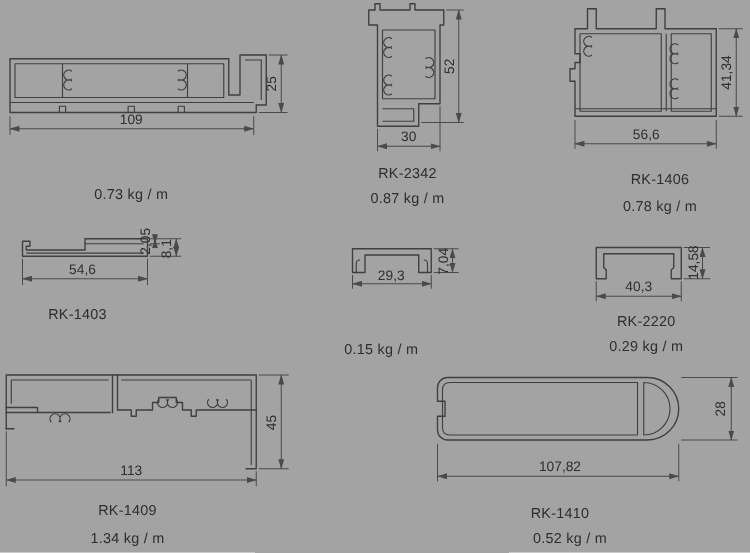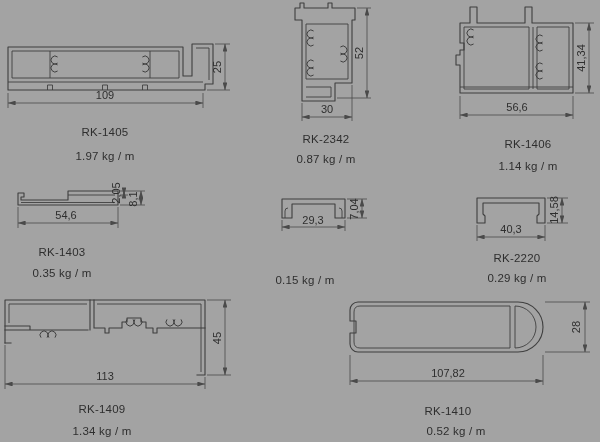--- a/index.html
+++ b/index.html
@@ -34,22 +34,21 @@
     <path class="pi" d="M10,15 H177 V42 H10 Z M6,46 H201 M48,15 V42 M148,15 V42 M194,12 H207 V44"></path>
     <path class="pi" d="M45.5,54 V49 H50.5 V54 M100.5,54 V49 H105.5 V54 M140.5,54 V49 H145.5 V54"></path>
     <use href="#boss" class="bs" transform="translate(53,28)"></use>
     <use href="#boss" class="bs" transform="translate(143,28) rotate(180)"></use>
     <path class="d" d="M6,57 V72 M201,57 V72 M213,8 H228 M205,54 H228"></path>
     <line class="d" x1="6" y1="67" x2="201" y2="67" marker-start="url(#arw)" marker-end="url(#arw)"></line>
     <line class="d" x1="223" y1="8" x2="223" y2="54" marker-start="url(#arw)" marker-end="url(#arw)"></line>
     <text class="dim" x="103" y="63" text-anchor="middle">109</text>
     <text class="dim" transform="translate(219,31) rotate(-90)" text-anchor="middle">25</text>
   </svg>
-  <div class="lbl" style="left:45px;top:126px;width:120px">RK-1405</div>
-  <div class="lbl" style="left:45px;top:150px;width:120px">1.97 kg / m</div>
+  <div class="lbl" style="left:45px;top:150px;width:120px">0.73 kg / m</div>
 
   <svg class="draw" style="left:283px;top:2px" width="100" height="124" viewBox="0 0 100 124">
     <path class="p" d="M12,18 V6 H17 V1 H21 V6 H45 V1 H49 V6 H72 V18 H69 V81 H52 V99 H19 V18 Z"></path>
     <path class="pi" d="M23,22 H65 V77 H23 Z M23,85 H48 V95 H23"></path>
     <use href="#boss" class="bs" transform="translate(28,36)"></use>
     <use href="#boss" class="bs" transform="translate(28,66)"></use>
     <use href="#boss" class="bs" transform="translate(60,52) rotate(180)"></use>
     <path class="d" d="M19,101 V119 M69,83 V119 M74,6 H88 M54,96 H88"></path>
     <line class="d" x1="19" y1="115" x2="69" y2="115" marker-start="url(#arw)" marker-end="url(#arw)"></line>
     <line class="d" x1="84" y1="6" x2="84" y2="96" marker-start="url(#arw)" marker-end="url(#arw)"></line>
@@ -65,35 +64,34 @@
     <use href="#boss" class="bs" transform="translate(16,32)"></use>
     <use href="#boss" class="bs" transform="translate(85,38)"></use>
     <use href="#boss" class="bs" transform="translate(85,66)"></use>
     <path class="d" d="M5,91 V114 M118,91 V114 M120,18 H139 M120,88 H139"></path>
     <line class="d" x1="5" y1="110" x2="118" y2="110" marker-start="url(#arw)" marker-end="url(#arw)"></line>
     <line class="d" x1="134" y1="18" x2="134" y2="88" marker-start="url(#arw)" marker-end="url(#arw)"></line>
     <text class="dim" x="62" y="106" text-anchor="middle">56,6</text>
     <text class="dim" transform="translate(130,53) rotate(-90)" text-anchor="middle">41,34</text>
   </svg>
   <div class="lbl" style="left:468px;top:138px;width:120px">RK-1406</div>
-  <div class="lbl" style="left:468px;top:160px;width:120px">1.14 kg / m</div>
+  <div class="lbl" style="left:468px;top:160px;width:120px">0.78 kg / m</div>
 
   <svg class="draw" style="left:10px;top:178px" width="145" height="56" viewBox="0 0 145 56">
     <path class="p" d="M8,27 V15 H14 V19 H11 V22 H58 V13 H108 V27 Z"></path>
     <path class="pi" d="M58,17 H105 M11,24.5 H105"></path>
     <path class="d" d="M8,29 V50 M108,29 V50 M110,13 H135 M110,17 H118 M110,27 H135"></path>
     <line class="d" x1="8" y1="45" x2="108" y2="45" marker-start="url(#arw)" marker-end="url(#arw)"></line>
     <line class="d" x1="114" y1="13" x2="114" y2="17" marker-start="url(#arw)" marker-end="url(#arw)"></line>
     <line class="d" x1="131" y1="13" x2="131" y2="27" marker-start="url(#arw)" marker-end="url(#arw)"></line>
     <text class="dim" x="56" y="41" text-anchor="middle">54,6</text>
     <text class="dim" transform="translate(110,15) rotate(-90)" text-anchor="middle" font-size="10">2,05</text>
     <text class="dim" transform="translate(127,21) rotate(-90)" text-anchor="middle" font-size="10">8,1</text>
   </svg>
   <div class="lbl" style="left:2px;top:246px;width:120px">RK-1403</div>
-  <div class="lbl" style="left:2px;top:267px;width:120px">0.35 kg / m</div>
 
   <svg class="draw" style="left:272px;top:188px" width="105" height="48" viewBox="0 0 105 48">
     <path class="p" d="M10,11 H73 V30 H63 V16 H20 V30 H10 Z"></path>
     <path class="pi" d="M13,30 V23 Q13,20 16,20 M70,30 V23 Q70,20 67,20"></path>
     <path class="d" d="M10,32 V43 M73,32 V43 M75,11 H95 M75,30 H95"></path>
     <line class="d" x1="10" y1="39" x2="73" y2="39" marker-start="url(#arw)" marker-end="url(#arw)"></line>
     <line class="d" x1="90" y1="11" x2="90" y2="30" marker-start="url(#arw)" marker-end="url(#arw)"></line>
     <text class="dim" x="41" y="36" text-anchor="middle">29,3</text>
     <text class="dim" transform="translate(86,21) rotate(-90)" text-anchor="middle" font-size="10">7,04</text>
   </svg>

